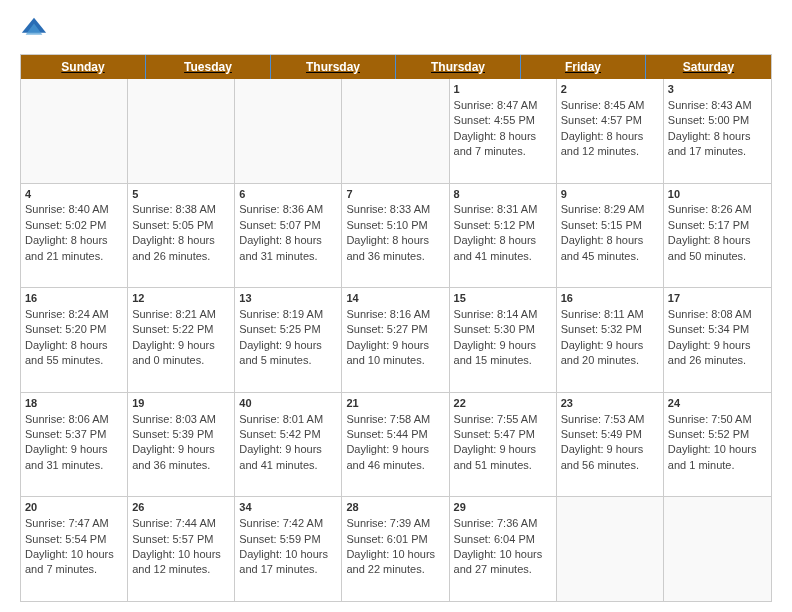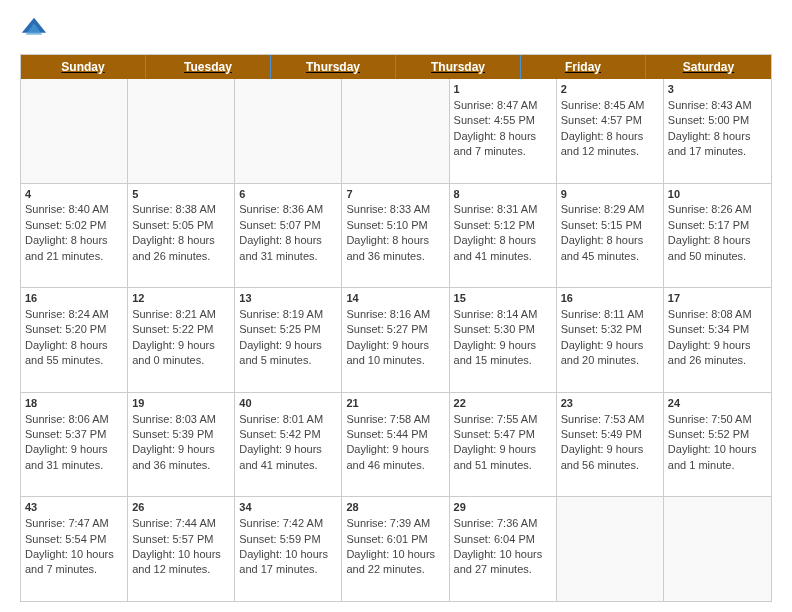--- a/index.html
+++ b/index.html
@@ -250,21 +250,21 @@
             <span class="day-num">23</span>
             <div class="cell-text">Sunrise: 7:53 AM<br>Sunset: 5:49 PM<br>Daylight: 9 hours<br>and 56 minutes.</div>
           </div>
           <div class="cal-cell">
             <span class="day-num">24</span>
             <div class="cell-text">Sunrise: 7:50 AM<br>Sunset: 5:52 PM<br>Daylight: 10 hours<br>and 1 minute.</div>
           </div>
         </div>
         <div class="cal-row">
           <div class="cal-cell">
-            <span class="day-num">43</span>
+            <span class="day-num">20</span>
             <div class="cell-text">Sunrise: 7:47 AM<br>Sunset: 5:54 PM<br>Daylight: 10 hours<br>and 7 minutes.</div>
           </div>
           <div class="cal-cell">
             <span class="day-num">26</span>
             <div class="cell-text">Sunrise: 7:44 AM<br>Sunset: 5:57 PM<br>Daylight: 10 hours<br>and 12 minutes.</div>
           </div>
           <div class="cal-cell">
             <span class="day-num">34</span>
             <div class="cell-text">Sunrise: 7:42 AM<br>Sunset: 5:59 PM<br>Daylight: 10 hours<br>and 17 minutes.</div>
           </div>

